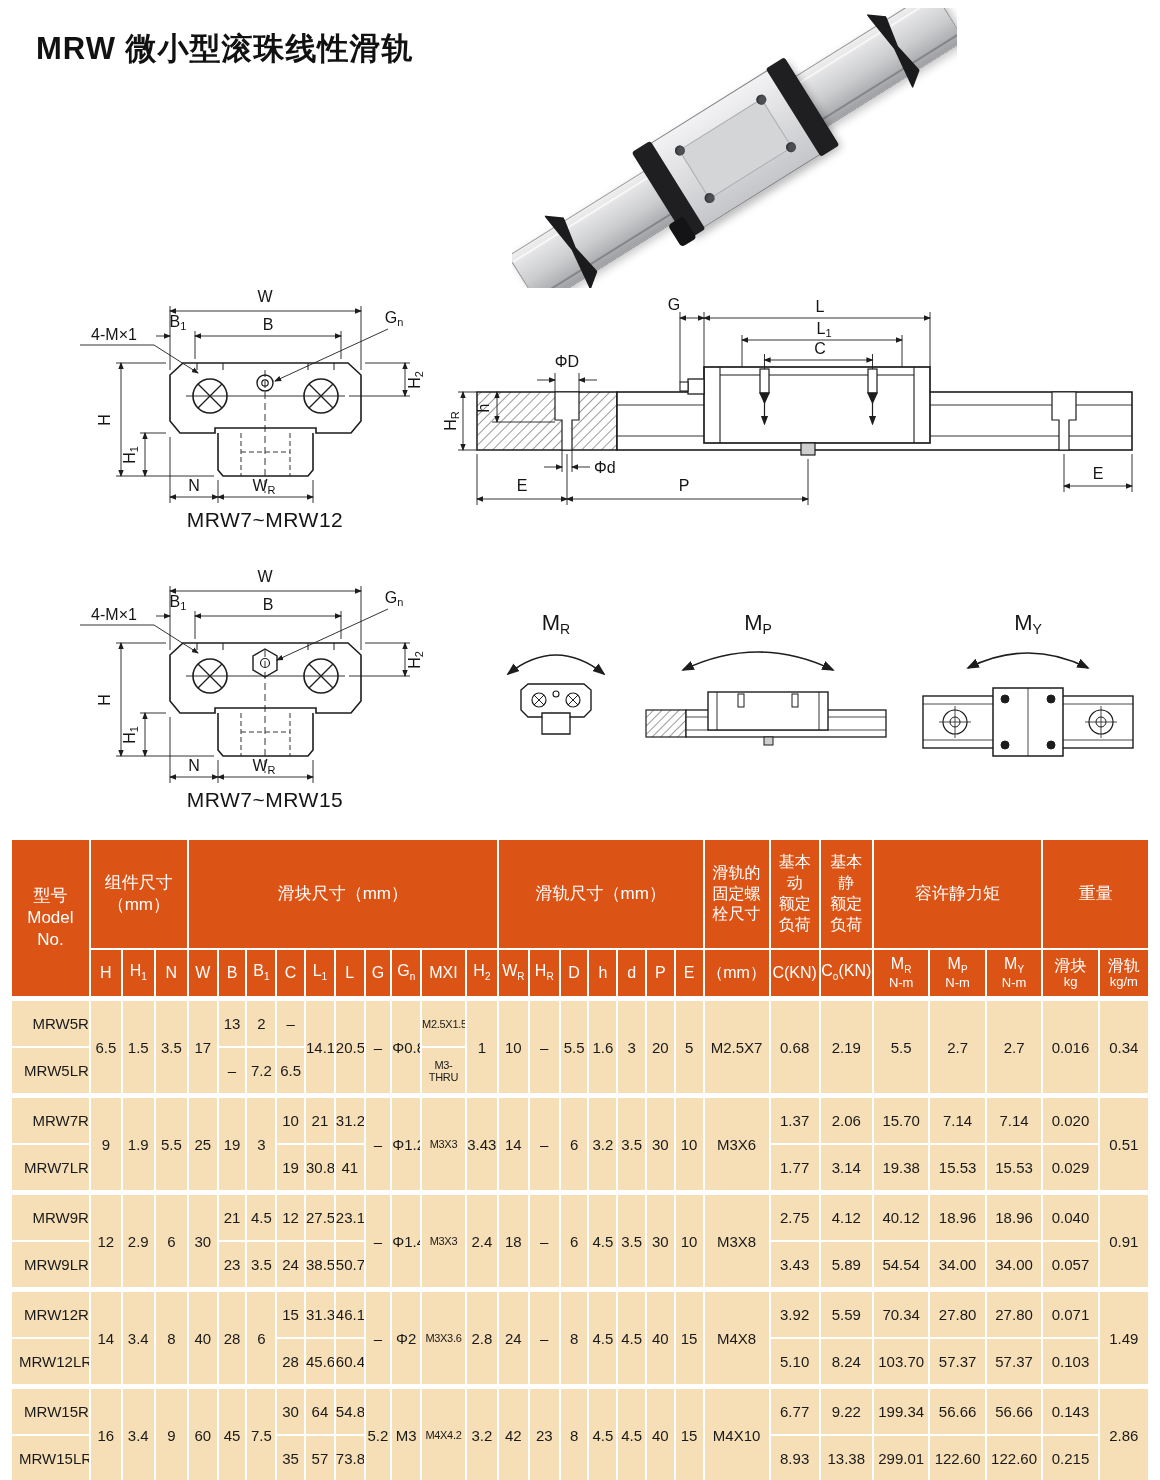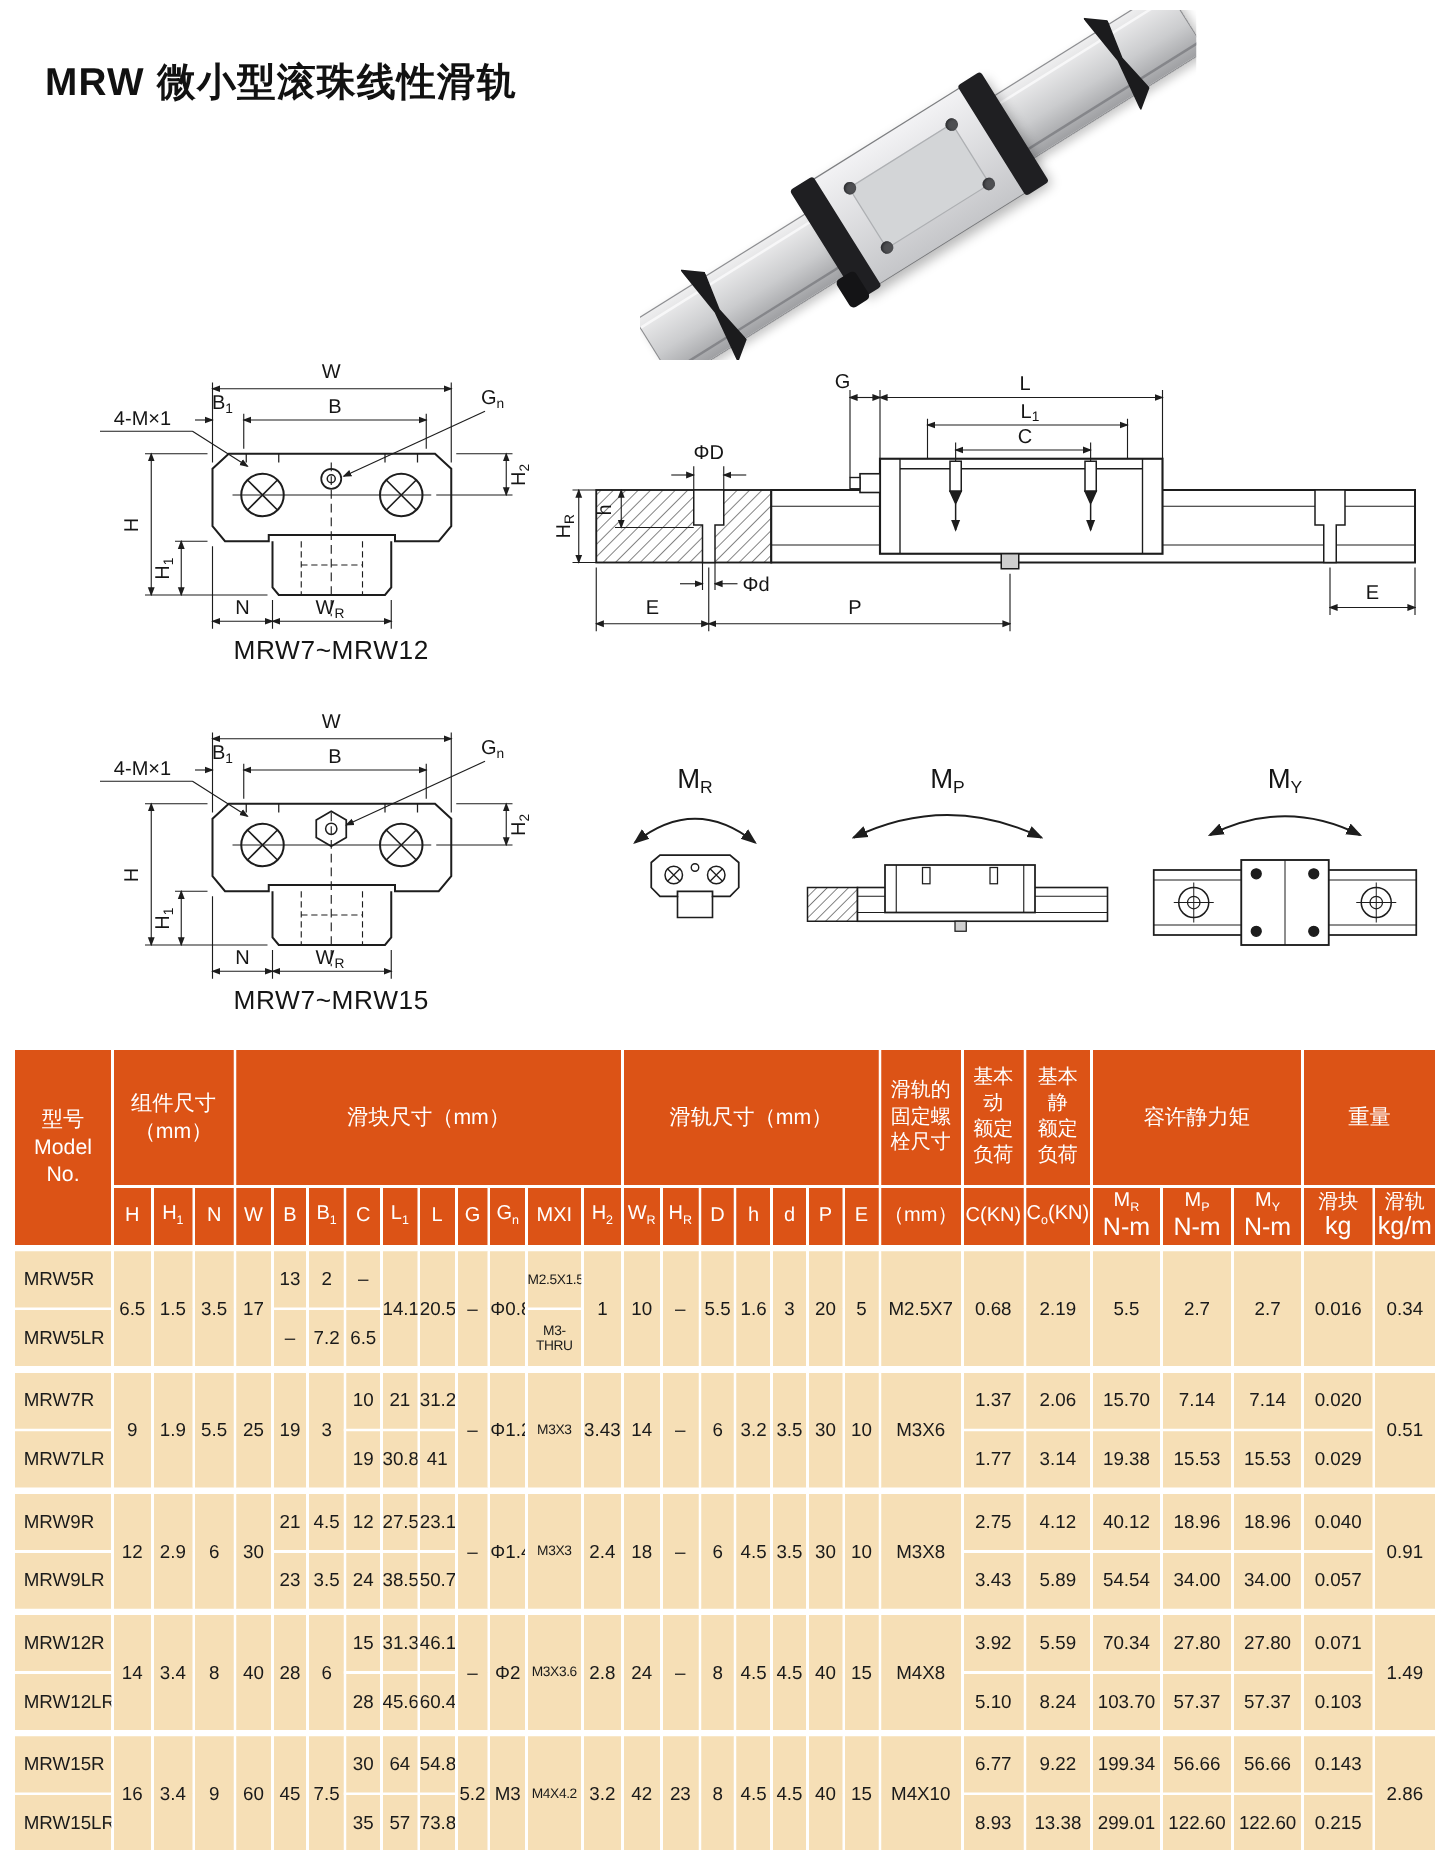--- a/index.html
+++ b/index.html
@@ -3,21 +3,21 @@
 <meta charset="utf-8">
 <style>
   :root{
     --header-bg:#dc5316; --row-bg:#f6dfb6; --grid:#ffffff;
     --header-text:#ffffff; --body-text:#1a1a1a; --ink:#1d1d1d;
   }
   html,body{margin:0;padding:0;}
   body{width:1160px;height:1480px;position:relative;overflow:hidden;background:#fff;
        font-family:"Liberation Sans","DejaVu Sans",sans-serif;color:var(--body-text);}
   .abs{position:absolute;}
-  .title{left:36px;top:45px;font-size:31px;font-weight:bold;letter-spacing:1px;color:#111;}
+  .title{left:36px;top:28px;font-size:31px;font-weight:bold;letter-spacing:1px;color:#111;}
 
   
   .photo{left:512px;top:8px;width:445px;height:280px;overflow:hidden;}
   .rgrp{position:absolute;left:50%;top:50%;width:500px;height:132px;transform:translate(-50%,-50%) rotate(-32deg);}
   .rail{position:absolute;left:0;top:37px;width:500px;height:58px;border:1px solid #8e8f92;
         background:linear-gradient(180deg,#eeeeef 0%,#cbccce 55%,#9fa0a3 100%);box-shadow:3px 4px 8px rgba(0,0,0,.22);}
   .rail::before{content:'';position:absolute;top:6px;left:0;right:0;height:2px;background:#f7f7f8;}
   .rail::after{content:'';position:absolute;bottom:7px;left:0;right:0;height:2px;background:#85868a;}
   .clip{position:absolute;width:16px;height:88px;top:22px;background:#1b1b1d;border-radius:3px;
         clip-path:polygon(0% 0%,100% 14%,64% 50%,100% 86%,0% 100%,34% 50%);}
@@ -41,23 +41,23 @@
 
   
   .tblwrap{left:10px;top:838px;width:1140px;}
   table.data{border-collapse:collapse;table-layout:fixed;width:1140px;}
   th,td{border:2px solid var(--grid);text-align:center;vertical-align:middle;padding:0;overflow:hidden;}
   th{background:var(--header-bg);color:var(--header-text);font-weight:normal;}
   .t1{font-size:17px;white-space:pre-line;line-height:1.3;height:108px;}
   .t1s{font-size:16px;}
   .t2{font-size:16px;height:46px;line-height:1.05;}
   th sub{font-size:10px;}
-  .l2{display:block;font-size:20px;}
+  .l2{display:block;font-size:13px;}
   tbody td{background:var(--row-bg);font-size:15px;height:45px;}
-  td.c-model{text-align:left;padding-left:7px;}
+  td.c-model{text-align:right;padding-left:7px;}
   td.mxi{font-size:11px;letter-spacing:-.3px;}
   td.gs{border-top-width:5px;}
 </style>
 </head>
 <body>
 
 <div class="abs title">MRW 微小型滚珠线性滑轨</div>
 
 <div class="abs photo">
   <div class="rgrp">

